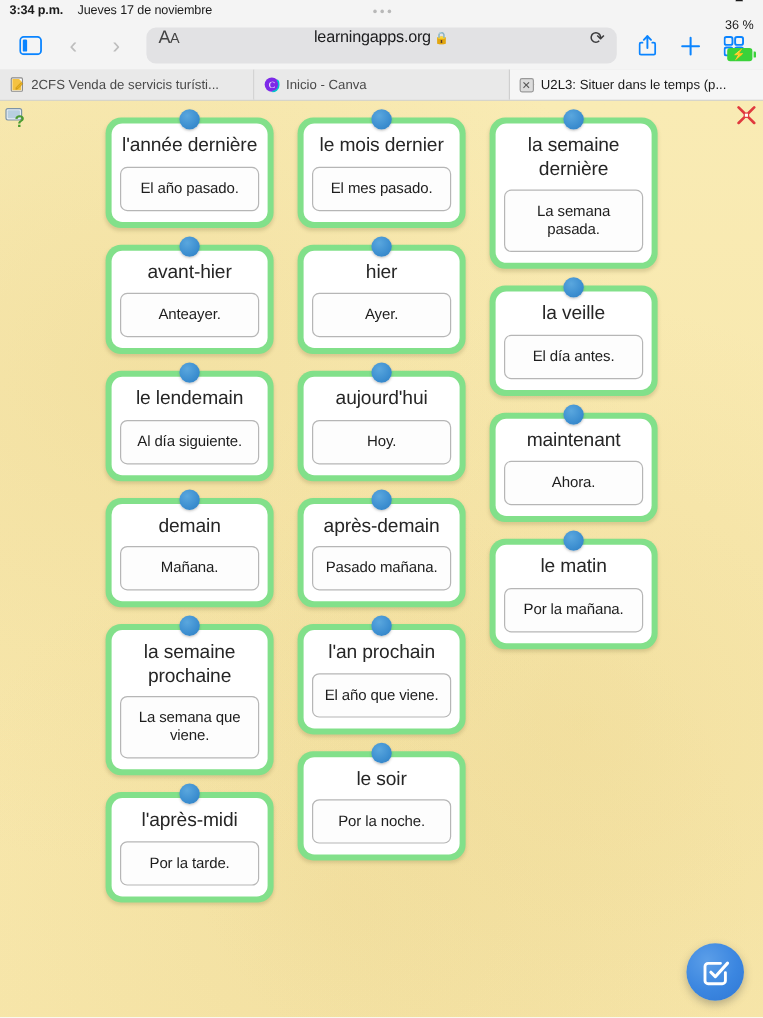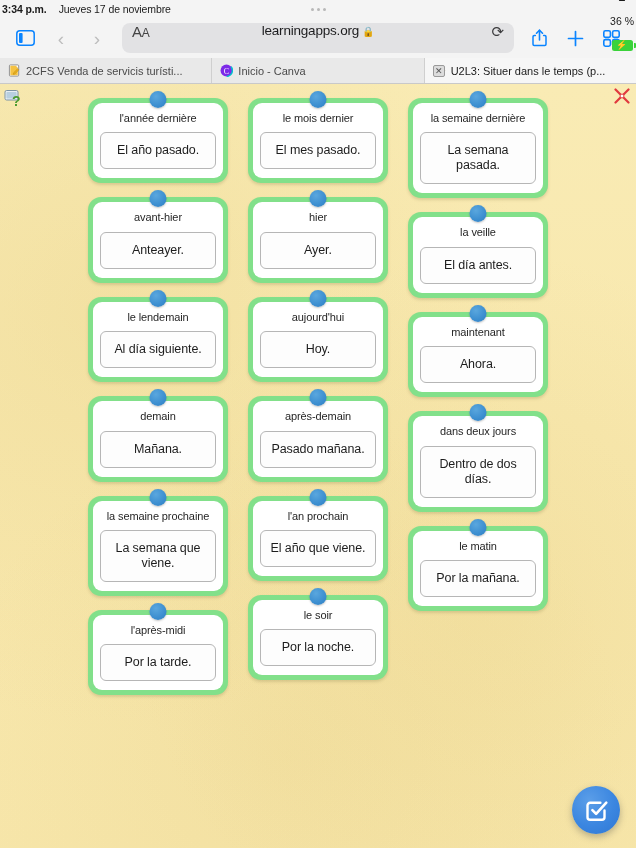--- a/index.html
+++ b/index.html
@@ -16,21 +16,21 @@
     background: #f4f4f4;
   }
 
   
   .statusbar {
     position: relative;
     height: 18px;
     background: #f4f4f4;
     display: flex;
     align-items: center;
-    padding: 0 2px;
+    padding: 0 8px;
     font-size: 10.5px;
     color: #1a1a1a;
   }
   .sb-left { display: flex; align-items: center; gap: 12px; white-space: nowrap; }
   .sb-time { font-weight: 600; letter-spacing: -0.1px; }
   .sb-date { letter-spacing: -0.1px; }
   .sb-center {
     position: absolute; left: 0; right: 0; top: 0; bottom: 0;
     display: flex; align-items: center; justify-content: center;
     pointer-events: none;
@@ -143,21 +143,21 @@
   }
   .dot {
     position: absolute; top: -7px; left: 50%;
     transform: translateX(-50%);
     width: 17px; height: 17px; border-radius: 50%;
     background: radial-gradient(circle at 38% 32%, #5aa7de 0%, #3c8ed0 60%, #2f7cbd 100%);
     box-shadow: 0 1px 2px rgba(60,60,60,0.30);
     z-index: 3;
   }
   .fr {
-    font-size: 11px; color: #262626; text-align: center;
+    font-size: 16px; color: #262626; text-align: center;
     line-height: 1.22; letter-spacing: -0.1px;
   }
   .es {
     width: 100%;
     border: 1px solid #b6b6b6;
     border-radius: 6px;
     background: #fdfdfd;
     font-size: 12.5px; color: #1d1d1d; text-align: center;
     padding: 10px 4px; line-height: 1.2; letter-spacing: -0.1px;
   }
@@ -404,27 +404,20 @@
         <div class="card">
           <span class="dot"></span>
           <div class="card-inner">
             <div class="fr">maintenant</div>
             <div class="es">Ahora.</div>
           </div>
         </div>
         <div class="card">
           <span class="dot"></span>
           <div class="card-inner">
-            <div class="fr">dans deux jours</div>
-            <div class="es">Dentro de dos días.</div>
-          </div>
-        </div>
-        <div class="card">
-          <span class="dot"></span>
-          <div class="card-inner">
             <div class="fr">le matin</div>
             <div class="es">Por la mañana.</div>
           </div>
         </div>
       </div>
 
     </div>
 
     <div class="fab">
       <svg width="25" height="25" viewBox="0 0 25 25">

